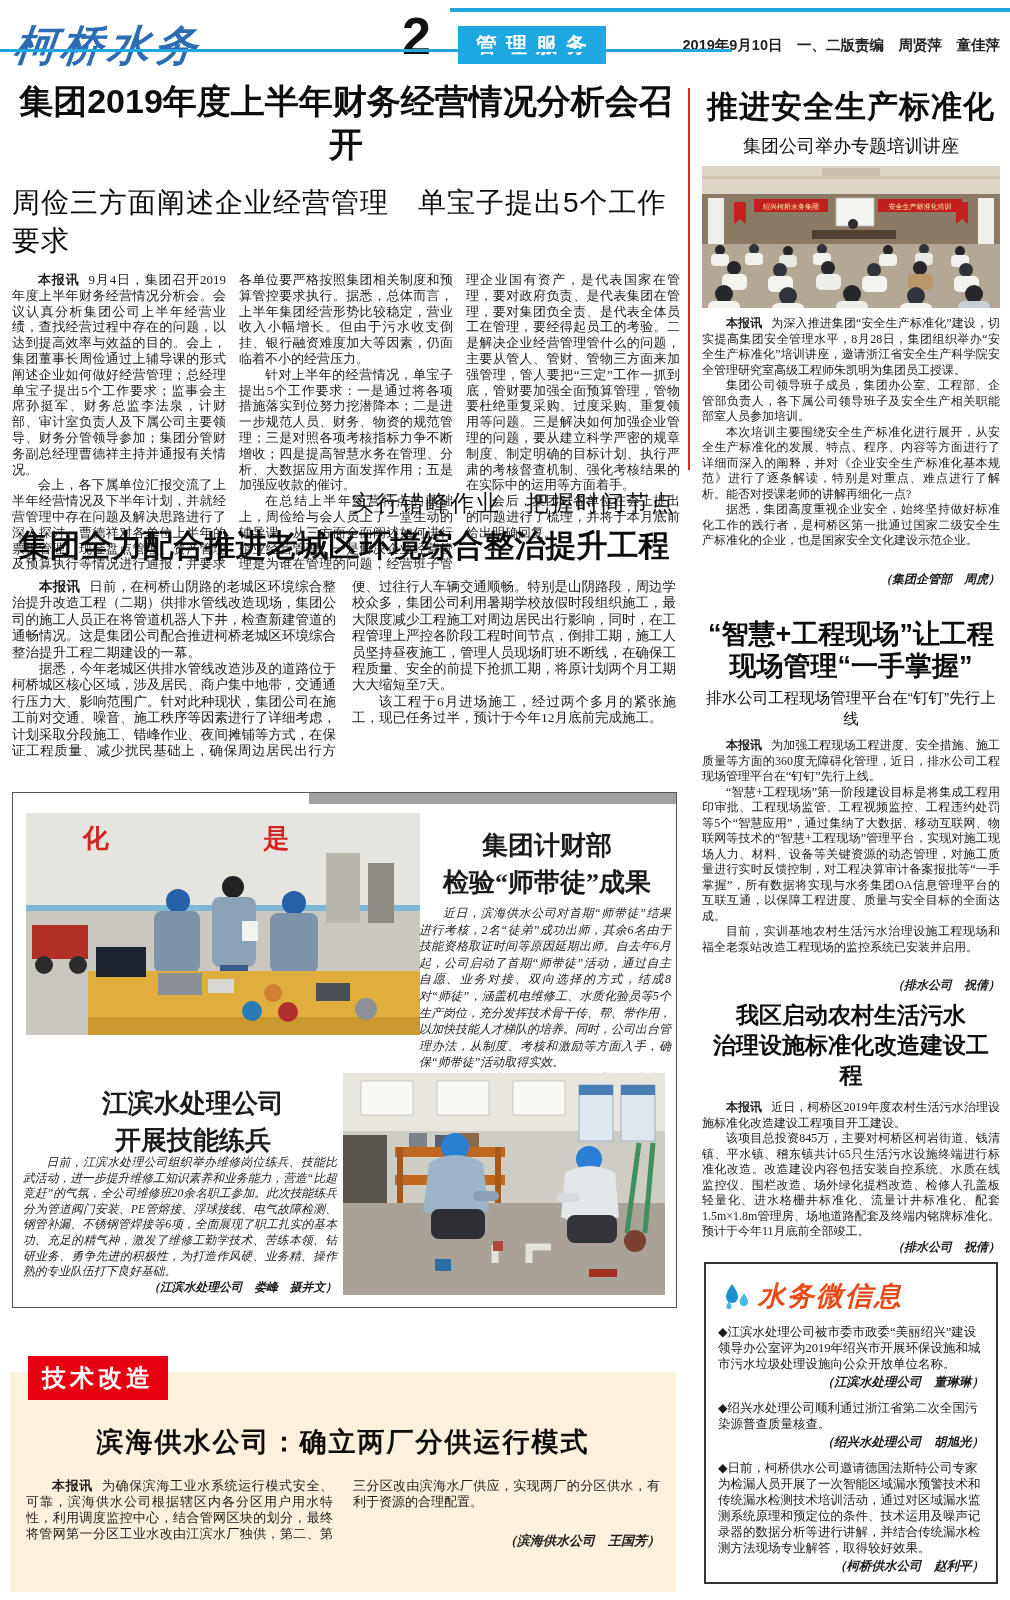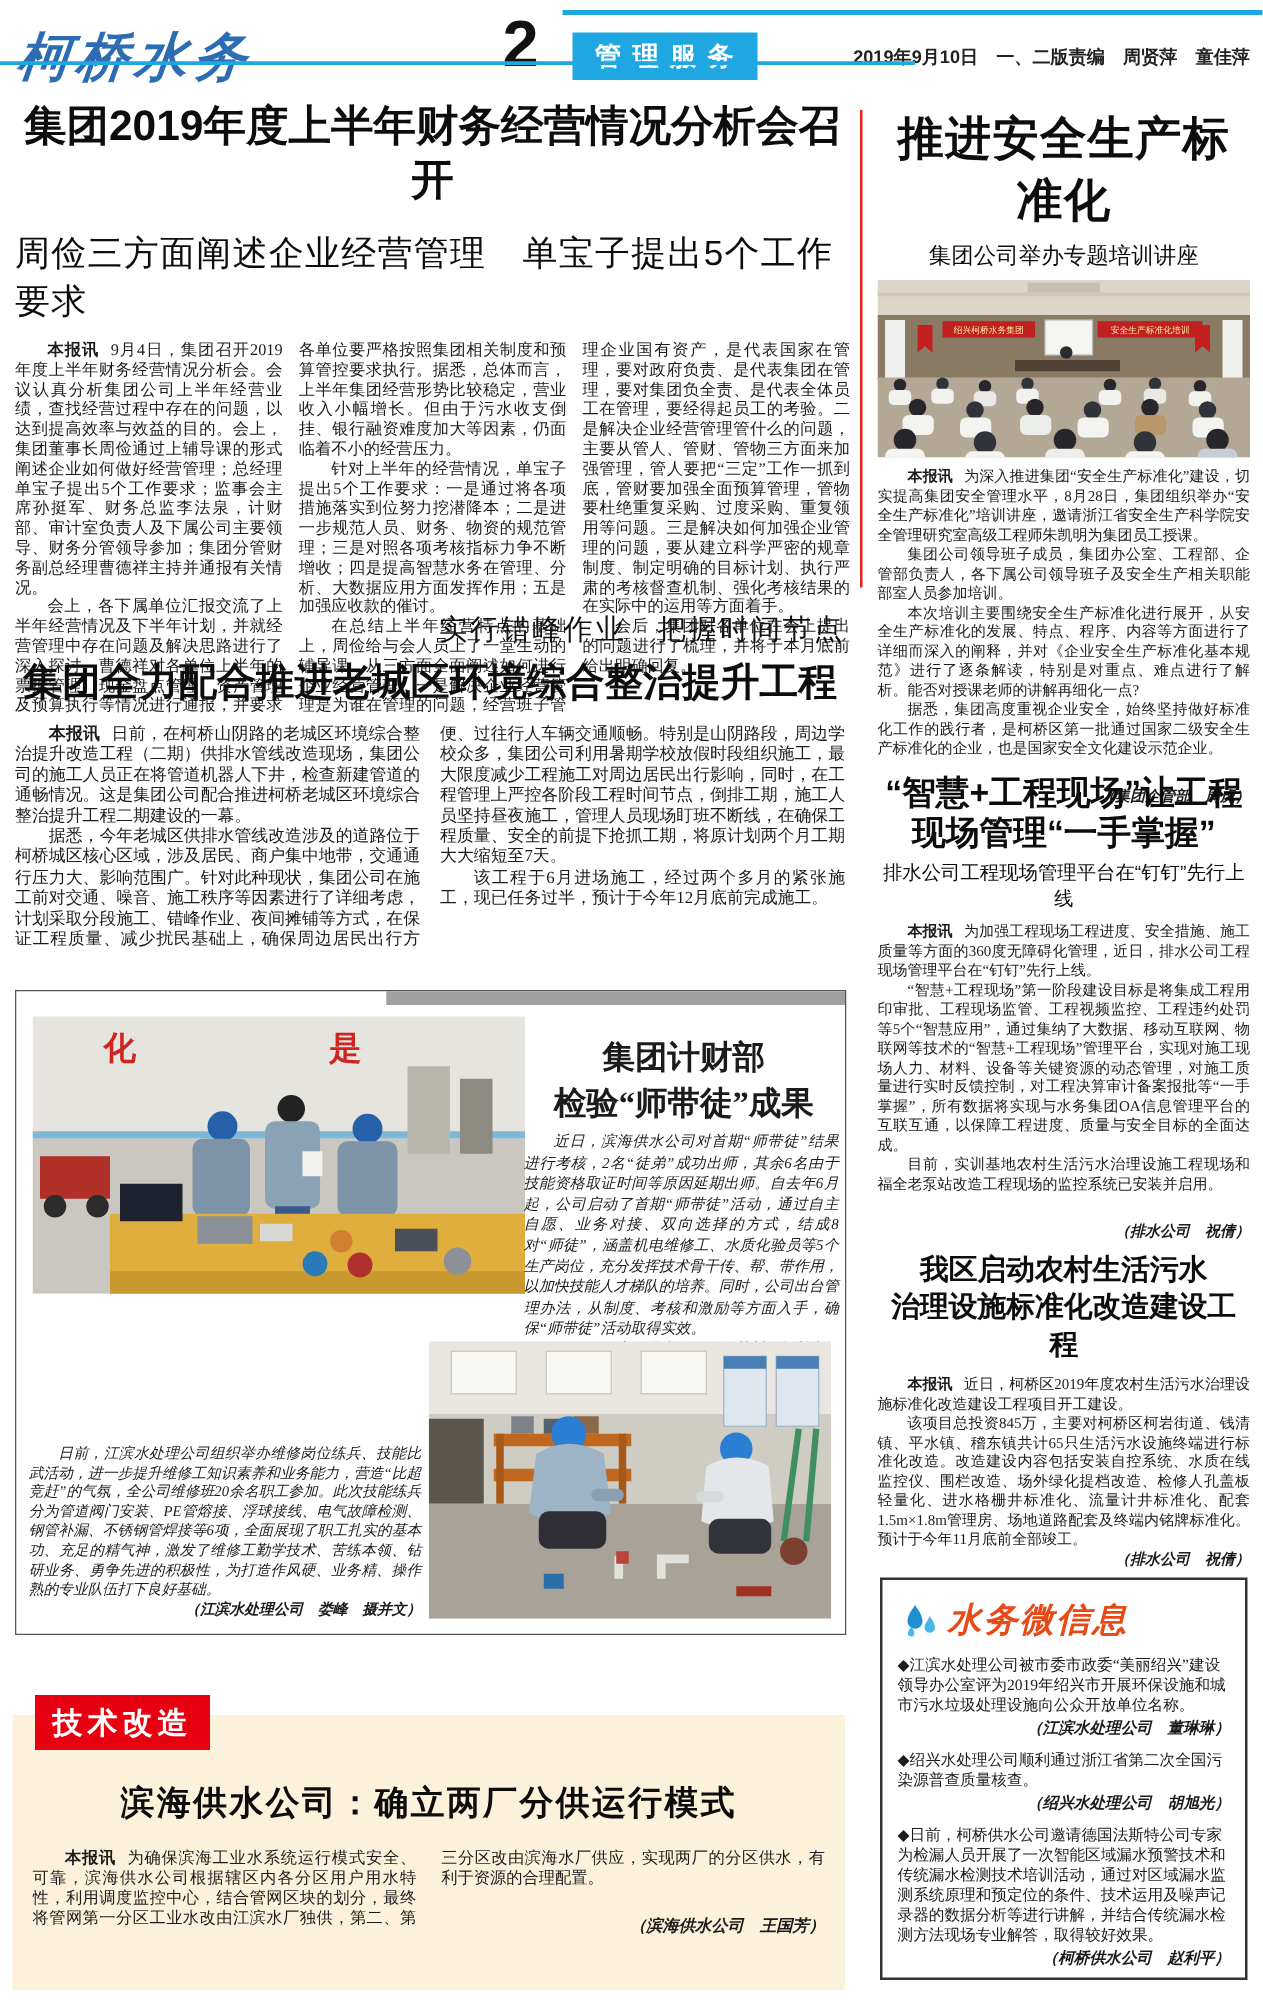--- a/index.html
+++ b/index.html
@@ -29,21 +29,21 @@
   
   #finance{position:absolute;left:12px;top:80px;width:668px;}
   #finance .hl{font-size:34px;font-weight:bold;text-align:center;line-height:1.25;letter-spacing:0px;}
   #finance .sub{font-size:28px;font-weight:normal;text-align:left;margin-top:19px;letter-spacing:1px;}
   #finance .cols3{margin-top:12px;column-count:3;column-gap:13px;height:302px;
     font-size:13px;line-height:15.8px;overflow:hidden;}
   #red-divider{position:absolute;left:688px;top:88px;width:2px;height:382px;background:#e8251c;}
   
   .sb{position:absolute;left:702px;width:298px;}
   #sb-safety{top:86px;}
-  #sb-safety .hl{font-size:37px;font-weight:bold;text-align:center;letter-spacing:1px;}
+  #sb-safety .hl{font-size:31px;font-weight:bold;text-align:center;letter-spacing:1px;}
   #sb-safety .sub{font-size:18px;text-align:center;margin-top:6px;font-weight:normal;}
   .sb .body{font-size:12px;line-height:15.5px;}
   #sb-safety .body{margin-top:8px;}
   #sb-smart{top:618px;}
   #sb-smart .hl{font-size:27px;line-height:32px;font-weight:bold;text-align:center;}
   #sb-smart .sub{font-size:15.5px;text-align:center;margin-top:6px;font-weight:normal;}
   #sb-smart .body{margin-top:8px;}
   #sb-rural{top:1000px;}
   #sb-rural .hl{font-size:23px;line-height:30px;font-weight:bold;text-align:center;}
   #sb-rural .body{margin-top:10px;}
@@ -255,20 +255,24 @@
   </svg>
 
   <div id="f1-title">
     <div>集团计财部</div>
     <div>检验“师带徒”成果</div>
   </div>
   <div id="f1-text">
     <p><span>近日，滨海供水公司对首期“师带徒”结果进行考核，2名“徒弟”成功出师，其余6名由于技能资格取证时间等原因延期出师。自去年6月起，公司启动了首期“师带徒”活动，通过自主自愿、业务对接、双向选择的方式，结成8对“师徒”，涵盖机电维修工、水质化验员等5个生产岗位，充分发挥技术骨干传、帮、带作用，以加快技能人才梯队的培养。同时，公司出台管理办法，从制度、考核和激励等方面入手，确保“师带徒”活动取得实效。</span><span class="inline-sign">（滨海供水公司　汤苏哲　摄并文）</span></p>
   </div>
 
+  <div id="f2-title">
+    <div>江滨水处理公司</div>
+    <div>开展技能练兵</div>
+  </div>
   <div id="f2-text">
     <p><span>日前，江滨水处理公司组织举办维修岗位练兵、技能比武活动，进一步提升维修工知识素养和业务能力，营造“比超竞赶”的气氛，全公司维修班20余名职工参加。此次技能练兵分为管道阀门安装、PE管熔接、浮球接线、电气故障检测、钢管补漏、不锈钢管焊接等6项，全面展现了职工扎实的基本功、充足的精气神，激发了维修工勤学技术、苦练本领、钻研业务、勇争先进的积极性，为打造作风硬、业务精、操作熟的专业队伍打下良好基础。</span><span class="inline-sign">（江滨水处理公司　娄峰　摄并文）</span></p>
   </div>
 
   <svg class="ph" style="left:330px;top:280px;" width="322" height="222" viewBox="0 0 322 222">
     <rect x="0" y="0" width="322" height="58" fill="#e8e6df"></rect>
     <rect x="18" y="8" width="52" height="34" fill="#f7f7f4" stroke="#c9c7c0"></rect>
     <rect x="94" y="8" width="52" height="34" fill="#f7f7f4" stroke="#c9c7c0"></rect>
     <rect x="170" y="8" width="52" height="34" fill="#f7f7f4" stroke="#c9c7c0"></rect>
     <rect x="0" y="58" width="322" height="72" fill="#cfccc3"></rect>

